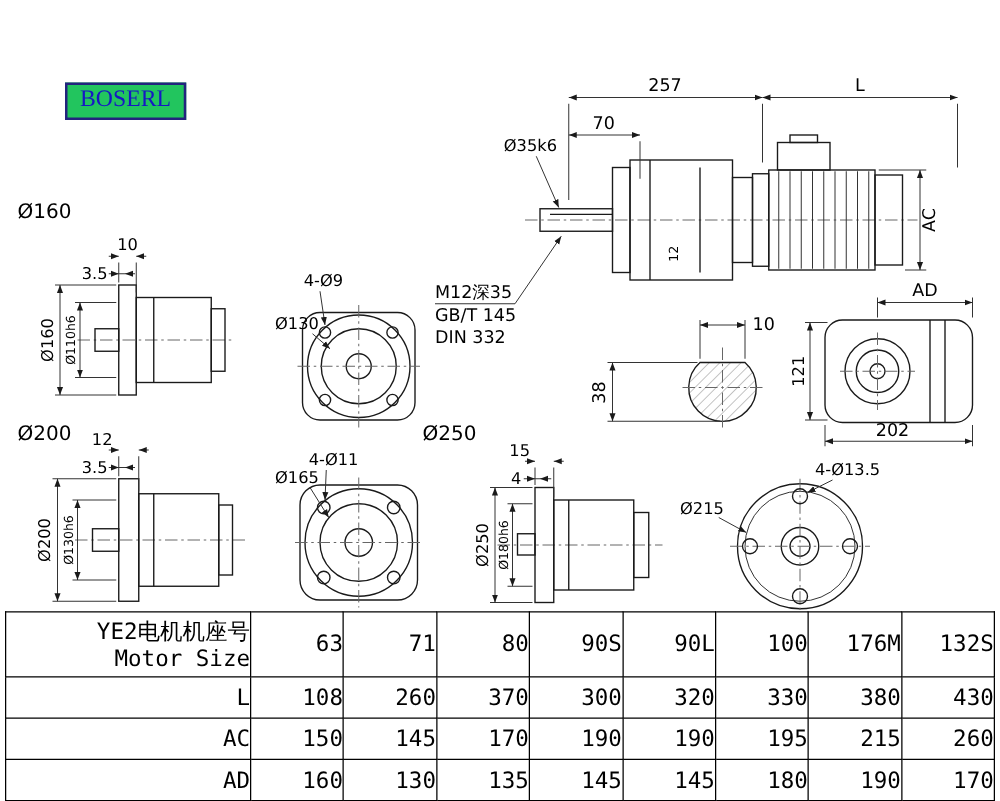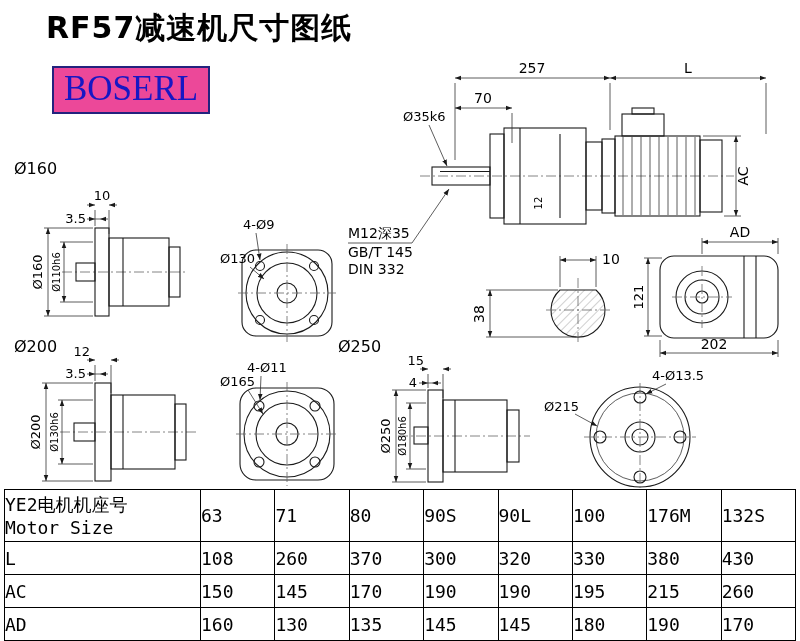--- a/index.html
+++ b/index.html
@@ -1,40 +1,39 @@
 <!DOCTYPE html>
 <html><head>
 <meta charset="utf-8">
 <style>
   * { margin:0; padding:0; box-sizing:border-box; }
   html,body { width:800px; height:641px; background:#fff; font-family:"DejaVu Sans",sans-serif; }
   .page { position:relative; width:800px; height:641px; background:#fff; overflow:hidden; }
   .title { position:absolute; left:46px; top:8px; font-size:30px; font-weight:bold; color:#000; letter-spacing:1px; }
   .logo { position:absolute; left:52px; top:66px; border:2px solid #23237e; padding:1px 10px 3px 10px;
-          font-family:"Liberation Serif",serif; font-size:35px; color:#1717c4; background:#ec4899; }
+          font-family:"Liberation Serif",serif; font-size:19px; color:#1717c4; background:#22c55e; }
   svg.drawing { position:absolute; left:0; top:0; }
   .ln { stroke:#1a1a1a; stroke-width:1.1; fill:none; }
   .tn { stroke:#333; stroke-width:0.8; fill:none; }
   .cl { stroke:#666; stroke-width:0.8; fill:none; stroke-dasharray:10 3 2 3; }
   .t  { font-family:"DejaVu Sans",sans-serif; font-size:13px; fill:#000; }
   .ts { font-family:"DejaVu Sans",sans-serif; font-size:10px; fill:#000; }
   .tm { font-family:"DejaVu Sans",sans-serif; font-size:14px; fill:#000; }
   .tl { font-family:"DejaVu Sans",sans-serif; font-size:16px; fill:#000; }
   .dimtable { position:absolute; left:4px; top:489px; width:792px; border-collapse:collapse; table-layout:fixed;
-              text-align:left; font-family:"DejaVu Sans Mono","DejaVu Sans",monospace; }
+              text-align:right; font-family:"DejaVu Sans Mono","DejaVu Sans",monospace; }
   .dimtable td, .dimtable th { border:1px solid #000; font-weight:normal; font-size:18px; color:#000; background:#fff; }
   .dimtable .hrow th, .dimtable .hrow td { height:52px; }
   .dimtable .drow td { height:33px; }
 </style>
 </head>
 <body>
 
 <div class="page">
 
-  <div class="title">RF57减速机尺寸图纸</div>
   <div class="logo">BOSERL</div>
 
   <svg class="drawing" width="800" height="490" viewBox="0 0 800 490">
     <defs>
       <marker id="ar" viewBox="0 0 10 10" refX="10" refY="5" markerWidth="8" markerHeight="8" orient="auto-start-reverse">
         <path d="M0,1.2 L10,5 L0,8.8 Z" fill="#1a1a1a"></path>
       </marker>
       <pattern id="hatch" width="6" height="6" patternUnits="userSpaceOnUse" patternTransform="rotate(45)">
         <line x1="0" y1="0" x2="0" y2="6" stroke="#777" stroke-width="0.7"></line>
       </pattern>

